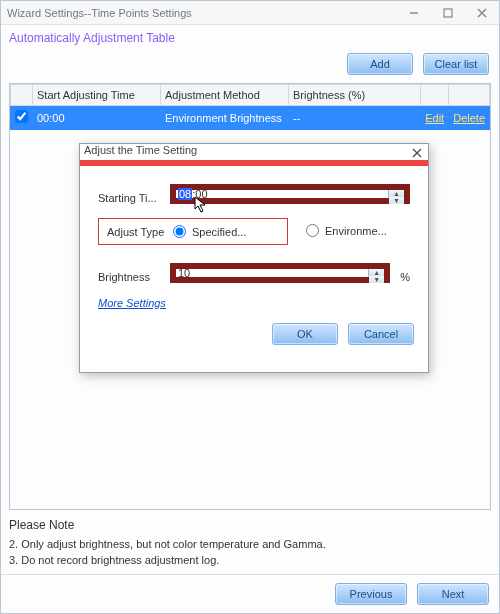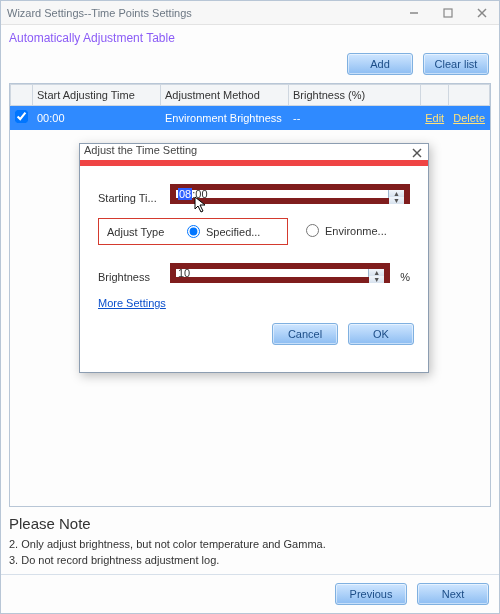--- a/index.html
+++ b/index.html
@@ -19,39 +19,39 @@
   }
   .table-wrap { margin: 0 8px; border: 1px solid #b8c6d6; flex: 1; overflow: hidden; }
   table.grid { width: 100%; border-collapse: collapse; }
   table.grid th { background: #f3f5f7; border: 1px solid #cfd7e0; padding: 4px 4px; text-align: left; font-weight: normal; font-size: 11px; color: #333; }
   table.grid td { border: 1px solid #cfd7e0; padding: 4px; font-size: 11px; }
   .cbcol { width: 18px; text-align: center; }
   tr.selrow td { background: #2f8aff; color: #fff; border-color: #2f8aff; }
   tr.selrow td.actcell { color: #ffe27a; }
   .link { color: #0a4fcc; text-decoration: underline; }
   .footer { padding: 6px 8px 4px 8px; }
-  .footer .hdr { font-size: 15px; margin: 2px 0 6px 0; }
+  .footer .hdr { font-size: 12px; margin: 2px 0 6px 0; }
   .footer .line { margin: 4px 0; font-size: 11px; color: #333; }
   .bottom-bar { border-top: 1px solid #d7e0ea; padding: 8px 10px; display: flex; justify-content: flex-end; gap: 10px; }
   
   .modal {
     position: absolute; left: 78px; top: 142px; width: 350px; height: 230px;
     background: #fff; border: 1px solid #8c9db1; box-shadow: 2px 3px 10px rgba(0,0,0,0.25);
   }
   .modal .mtitle { height: 22px; border-bottom: 6px solid #ef4444; display: flex; align-items: flex-start; padding: 0 4px; font-size: 11px; color: #444; position: relative; }
   .modal .close { position: absolute; right: 6px; top: 3px; font-size: 12px; color: #555; }
   .modal .mbody { padding: 18px 18px 6px 18px; }
   .frow { display: flex; align-items: flex-end; margin-bottom: 14px; }
   .flabel { width: 72px; color: #333; }
   .spinner { flex: 1; display: flex; height: 20px; border: 6px solid #7f1d1d; background: #fff; }
   .spinner .val { flex: 1; display: flex; align-items: center; padding: 0 2px; font-size: 11px; }
   .spinner .val .hl { background: #2f5fff; color: #fff; padding: 0 1px; }
   .spinner .arrows { width: 16px; display: flex; flex-direction: column; border-left: 1px solid #9db6cf; }
   .spinner .aw { flex: 1; display: flex; align-items: center; justify-content: center; font-size: 7px; color: #555; background: linear-gradient(#f2f6fb,#d7e2ee); }
-  .redbox { border: 1.3px solid #d43a2e; padding: 6px 8px; display: flex; align-items: flex-end; gap: 16px; width: 190px; }
+  .redbox { border: 1.3px solid #d43a2e; padding: 6px 8px; display: flex; align-items: flex-end; gap: 2px; width: 190px; }
   .radio-row { display: flex; align-items: center; gap: 6px; font-size: 11px; color: #333; }
   .radio-row input { margin: 0; }
   .mfooter { display: flex; justify-content: flex-end; gap: 10px; padding: 0 14px 10px; }
   .cursor { position: absolute; width: 14px; height: 18px; pointer-events: none; }
   .cursor svg { display:block; }
 </style>
 </head>
 <body>
 
 <div class="window">
@@ -171,24 +171,24 @@
         <div class="spinner">
           <div class="val">10</div>
           <div class="arrows">
             <div class="aw">▲</div>
             <div class="aw">▼</div>
           </div>
         </div>
         <span style="margin-left:10px">%</span>
       </div>
 
-      <div style="margin-top:2px; margin-bottom:8px;">
+      <div style="margin-top:2px; margin-bottom:8px;font-style:italic;">
         <span class="link">More Settings</span>
       </div>
 
     </div>
     <div class="mfooter">
+      <div class="grad-btn">OK</div>
       <div class="grad-btn">Cancel</div>
-      <div class="grad-btn">OK</div>
     </div>
   </div>
 
 </div>
 
 </body></html>

